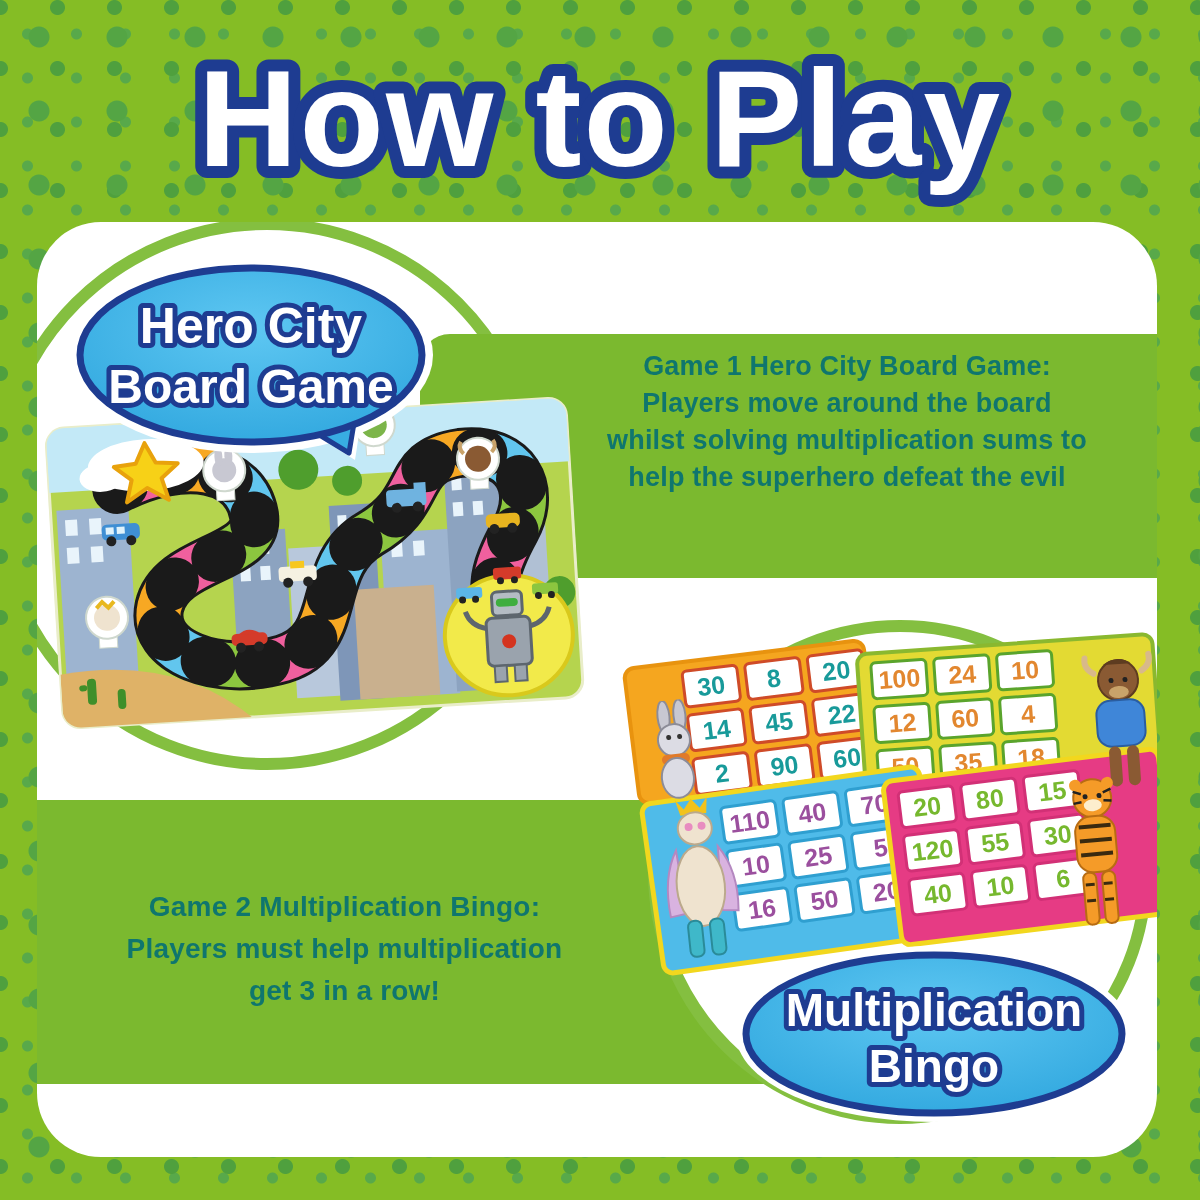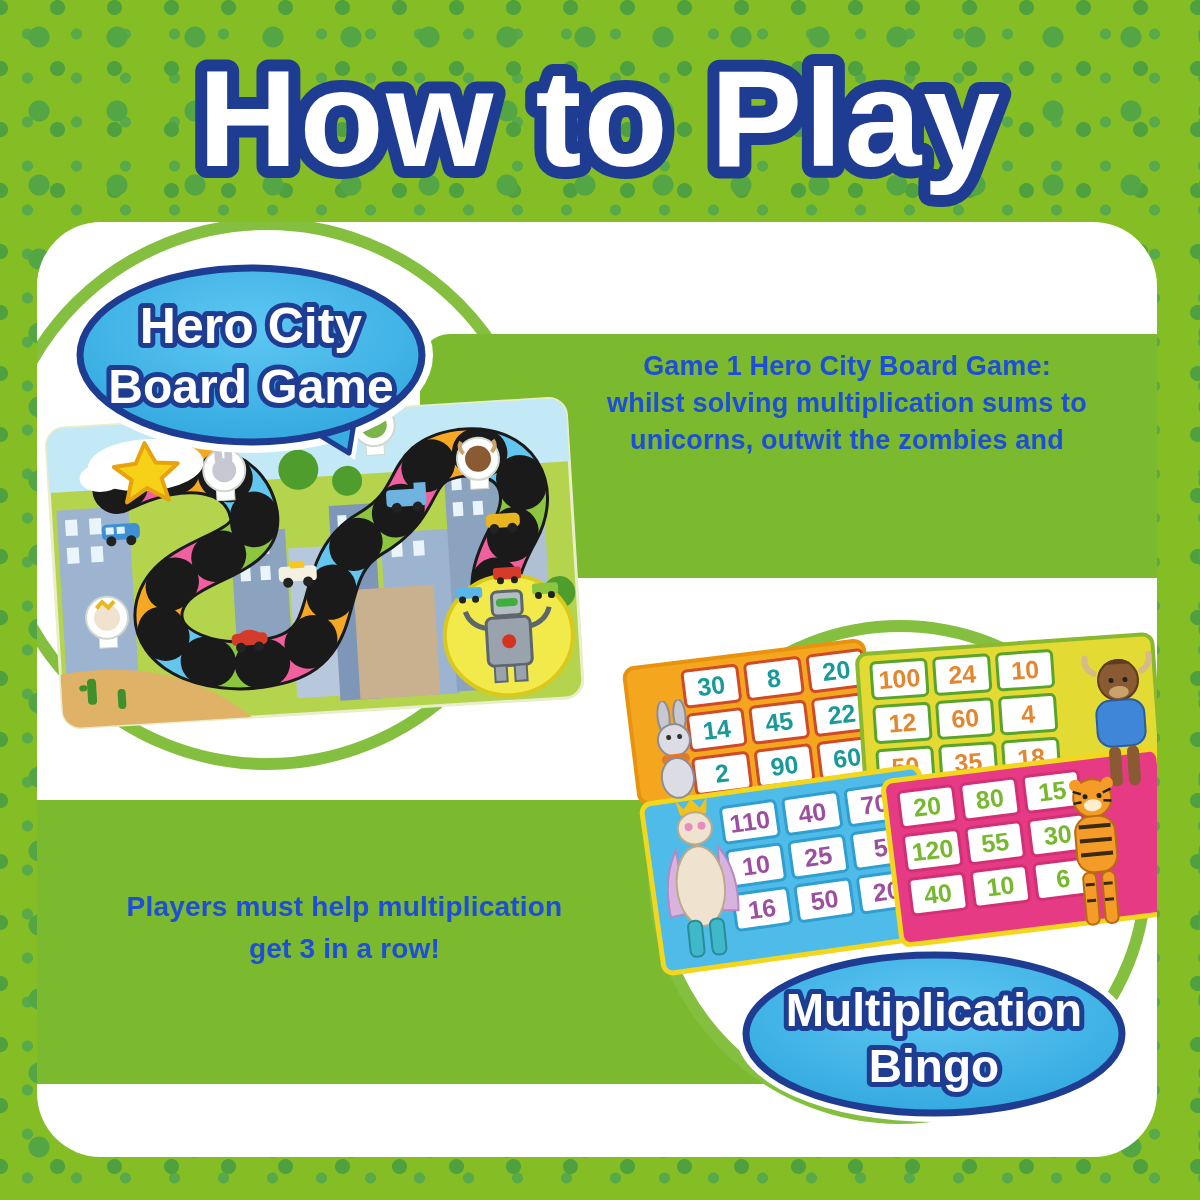--- a/index.html
+++ b/index.html
@@ -24,21 +24,21 @@
   .ring{
     position:absolute;border-radius:50%;background:#ffffff;
     border:12px solid #84bf40;box-sizing:border-box;
   }
   #ring-board{left:-46px;top:-4px;width:552px;height:552px;}
   #ring-bingo{left:611px;top:398px;width:504px;height:504px;}
   .green-panel{position:absolute;background:#7bb92f;}
   #panel-game1{left:383px;top:112px;width:737px;height:244px;border-radius:30px 0 0 30px;}
   #panel-game2{left:0;top:578px;width:790px;height:284px;border-radius:0 30px 30px 0;}
   .desc{
-    position:absolute;color:#1d4ed8;font-weight:bold;text-align:center;
+    position:absolute;color:#0f766e;font-weight:bold;text-align:center;
     letter-spacing:.2px;
   }
   #game1-desc{left:500px;top:126px;width:620px;font-size:27px;line-height:37px;}
   #game2-desc{left:40px;top:664px;width:535px;font-size:28px;line-height:42px;}
   
   #board-wrap{position:absolute;left:15px;top:185px;width:525px;height:310px;transform:rotate(-3.5deg);}
   #hero-bubble{position:absolute;left:28px;top:33px;width:372px;height:205px;}
   
   .bingo-card{position:absolute;border-radius:12px;box-sizing:border-box;}
   .bingo-grid{display:grid;grid-template-columns:repeat(3,58px);grid-auto-rows:39px;gap:5px;}
@@ -76,25 +76,27 @@
 
   <div id="card">
 
     <div class="ring" id="ring-board"></div>
     <div class="green-panel" id="panel-game1"></div>
     <div class="green-panel" id="panel-game2"></div>
     <div class="ring" id="ring-bingo"></div>
 
     <div class="desc" id="game1-desc">
       <div>Game 1 Hero City Board Game:</div>
+      <div>Players move around the board</div>
       <div>whilst solving multiplication sums to</div>
-      <div>unicorns, outwit the zombies and</div>
+      <div>help the superhero defeat the evil</div>
     </div>
 
     <div class="desc" id="game2-desc">
+      <div>Game 2 Multiplication Bingo:</div>
       <div>Players must help multiplication</div>
       <div>get 3 in a row!</div>
     </div>
 
     <div id="board-wrap">
       <svg width="525" height="310" viewBox="0 0 525 310">
         <defs>
           <clipPath id="boardclip">
               <rect x="2" y="6" width="521" height="300" rx="18"></rect>
             </clipPath>

